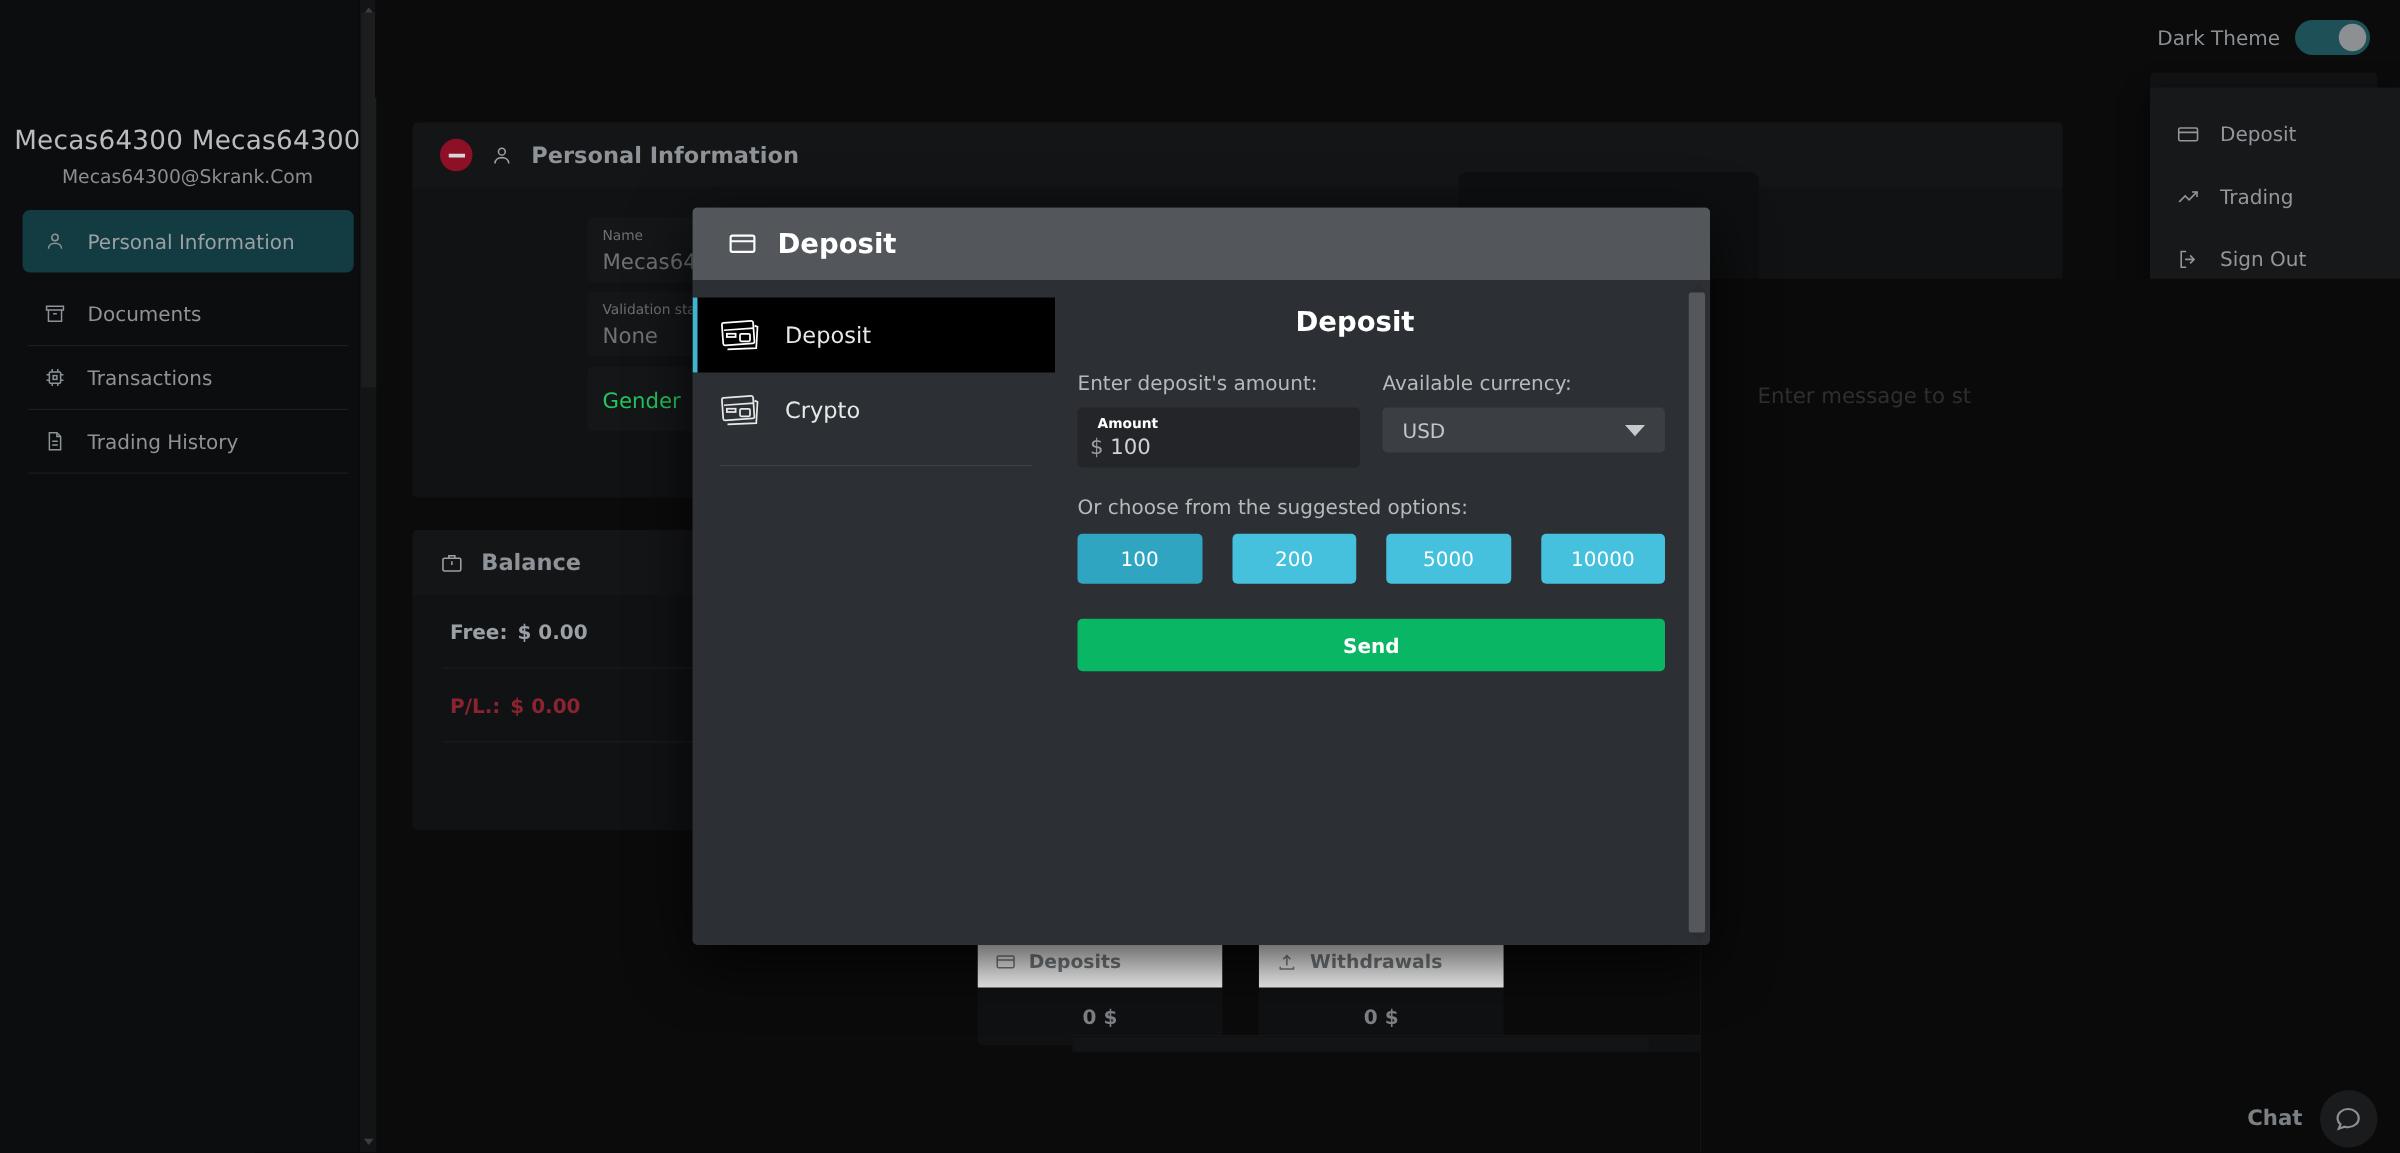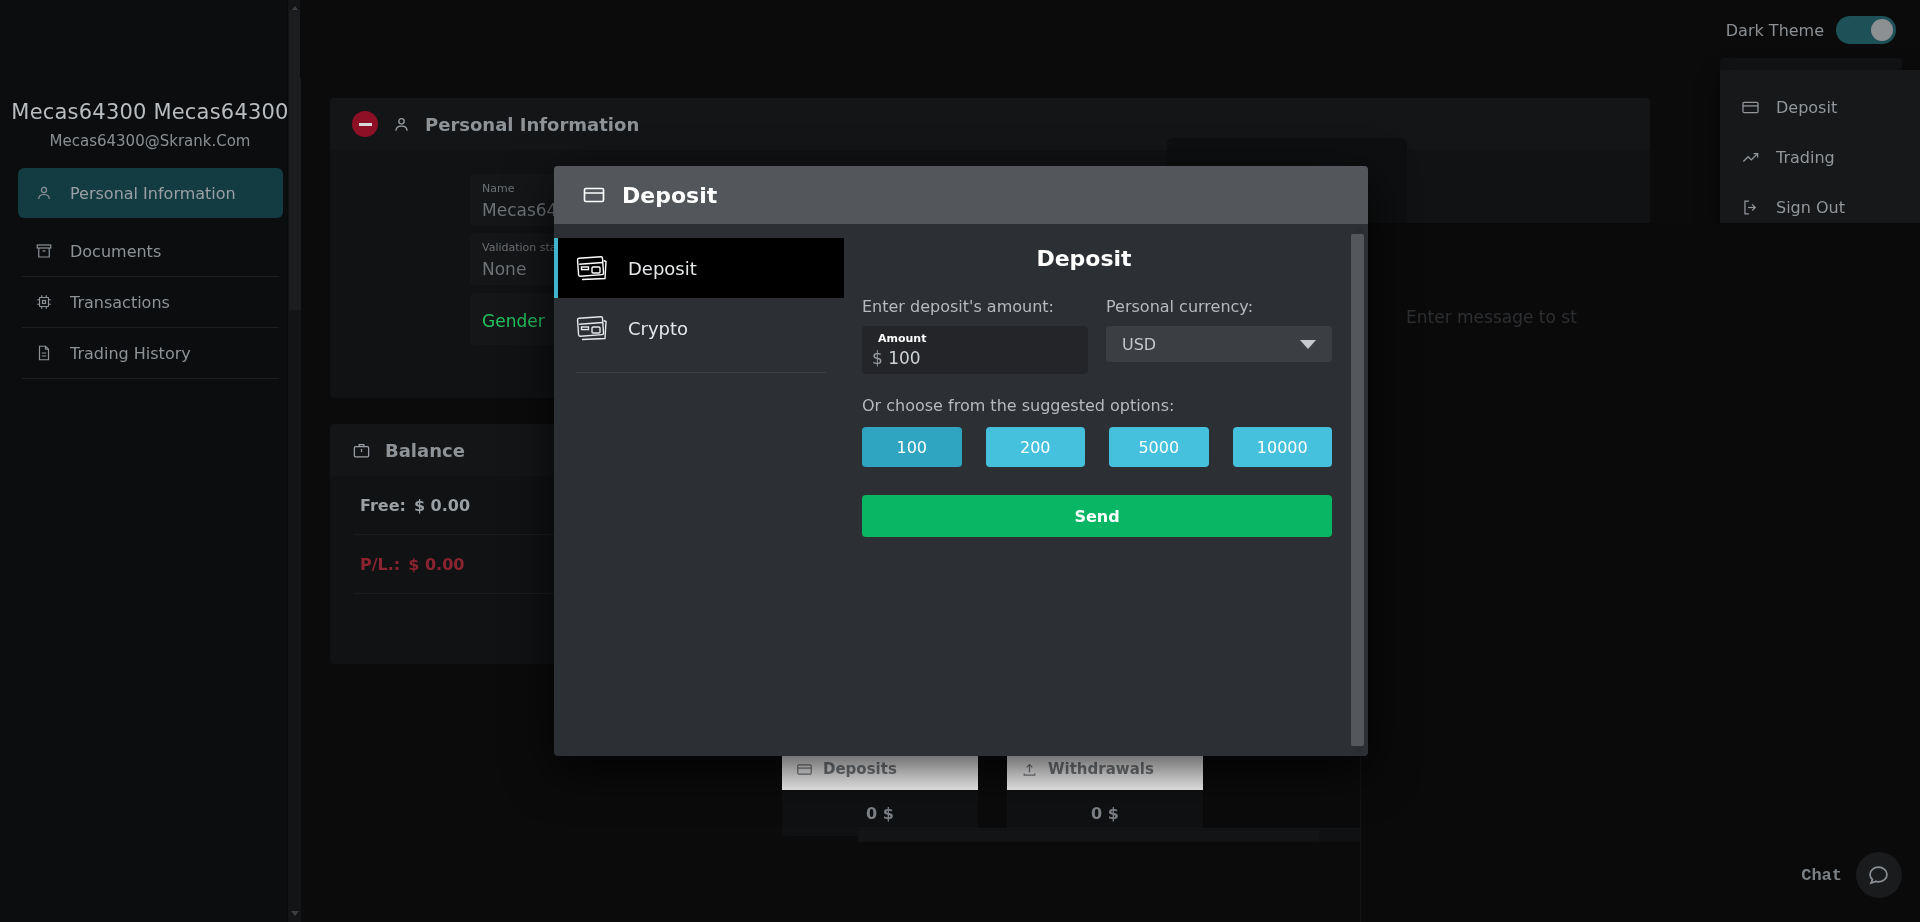--- a/index.html
+++ b/index.html
@@ -104,21 +104,21 @@
   .big-card { position:absolute; left: 855px; top: 60px; width: 240px; height: 520px; background:#0e0f10; border-radius:6px;}
   .lock { position:absolute; left: 60px; top: 110px; width: 120px; height: 240px; }
   .lock .shackle { position:absolute; left: 22px; top: 0; width: 76px; height: 90px; border: 18px solid #121314; border-bottom: none; border-radius: 40px 40px 0 0; }
   .lock .body { position:absolute; left: 0; top: 86px; width: 120px; height: 130px; background:#111213; border-radius: 10px; }
   .hscroll { position:absolute; left: 545px; right: 126px; bottom: 80px; height: 14px; background:#101112; border-top:1px solid #141516; }
   .hscroll .t { position:absolute; left: 2px; top: 1px; width: 460px; height: 11px; background:#131415; }
   .hscroll .la, .hscroll .ra { position:absolute; top:4px; width:0;height:0;border-top:4px solid transparent;border-bottom:4px solid transparent; }
   .hscroll .la { left: 3px; border-right:5px solid #35383b; }
   .hscroll .ra { right: 3px; border-left:5px solid #35383b; }
 
-  .chat-fab { position:absolute; right: 18px; bottom: 24px; display:flex; align-items:center; gap: 14px; cursor:pointer;font-family:Liberation Mono, monospace; }
+  .chat-fab { position:absolute; right: 18px; bottom: 4px; display:flex; align-items:center; gap: 14px; cursor:pointer; }
   .chat-fab .txt { color:#7b8084; font-size:17px; font-weight:bold; }
   .chat-fab .circ { width: 46px; height: 46px; border-radius: 50%; background:#1a1b1d; display:flex;align-items:center;justify-content:center; }
 
   
   .modal-root { position:absolute; left:554px; top:166px; width: 814px; height: 590px; }
   .modal { width:100%; height:100%; background:#2c2f33; border-radius: 4px; box-shadow: 0 14px 48px rgba(0,0,0,.75); overflow:hidden; }
   .modal-head { height: 58px; background:#53575c; display:flex; align-items:center; gap:16px; padding: 0 28px; }
   .modal-head .t { color:#fff; font-size: 22px; font-weight: bold; }
   .modal-body { display:flex; height: 532px; }
   .m-left { width: 290px; padding-top: 14px; }
@@ -442,21 +442,21 @@
 
           <div class="row2">
             <div class="col">
               <div class="sublabel">Enter deposit's amount:</div>
               <div class="amt-input">
                 <span class="lbl">Amount</span>
                 <span class="val"><span class="cur">$</span>&nbsp;<span>100</span></span>
               </div>
             </div>
             <div class="col">
-              <div class="sublabel">Personal currency:</div>
+              <div class="sublabel">Available currency:</div>
               <div class="select">
                 <span>USD</span>
                 <span class="caret"></span>
               </div>
             </div>
           </div>
 
           <div class="hint">Or choose from the suggested options:</div>
 
           <div class="chips">

